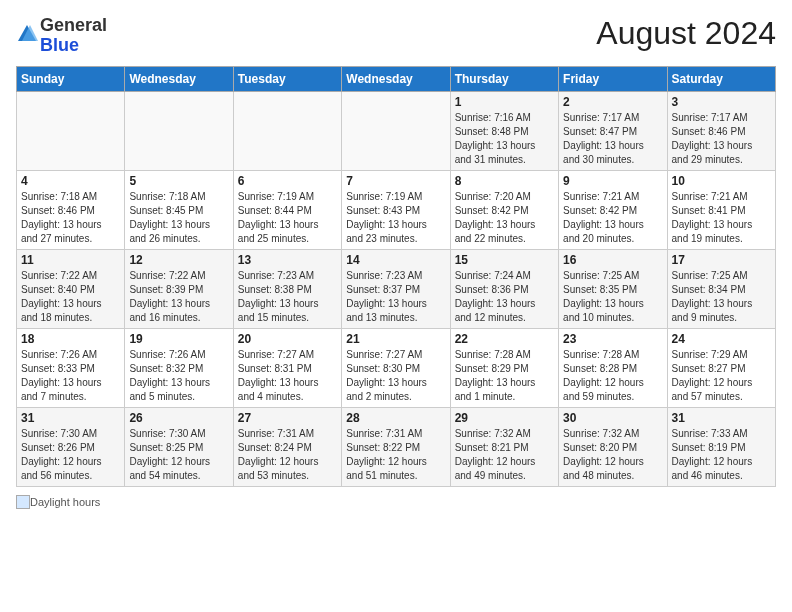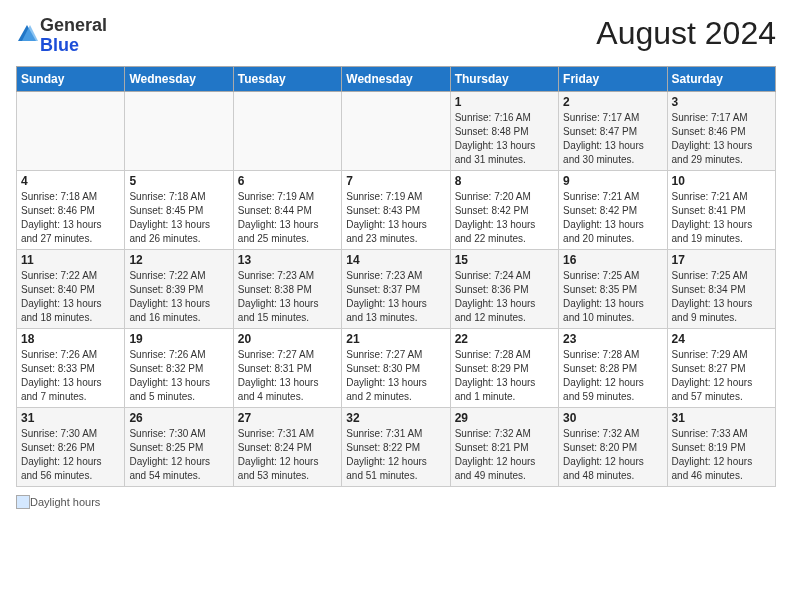--- a/index.html
+++ b/index.html
@@ -335,21 +335,21 @@
 and 54 minutes.</div>
         </td>
         <td>
           <span class="day-num">27</span>
           <div class="day-detail" style="white-space: pre-line;">Sunrise: 7:31 AM
 Sunset: 8:24 PM
 Daylight: 12 hours
 and 53 minutes.</div>
         </td>
         <td>
-          <span class="day-num">32</span>
+          <span class="day-num">28</span>
           <div class="day-detail" style="white-space: pre-line;">Sunrise: 7:31 AM
 Sunset: 8:22 PM
 Daylight: 12 hours
 and 51 minutes.</div>
         </td>
         <td>
           <span class="day-num">29</span>
           <div class="day-detail" style="white-space: pre-line;">Sunrise: 7:32 AM
 Sunset: 8:21 PM
 Daylight: 12 hours

